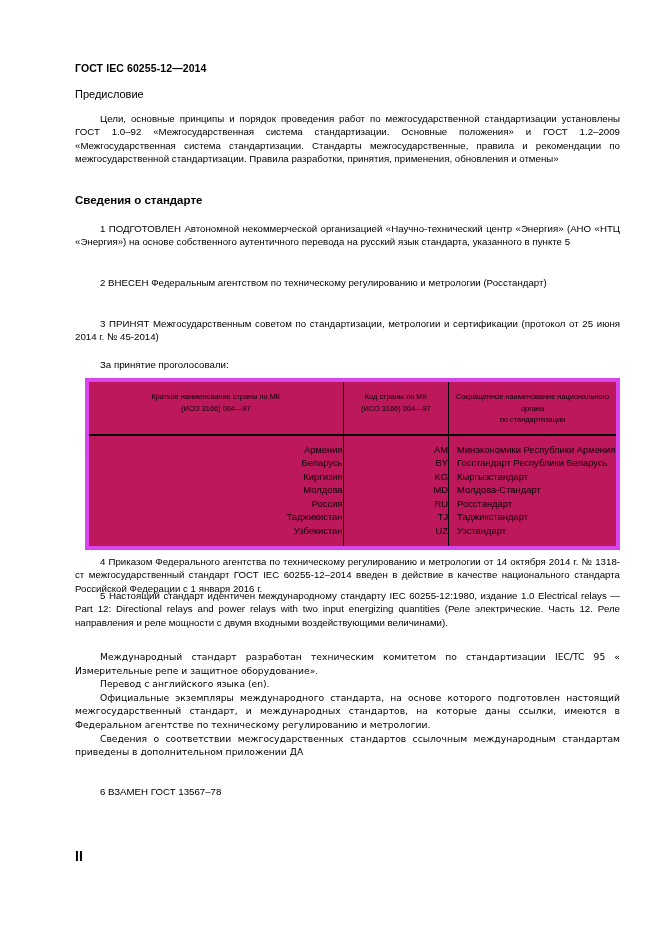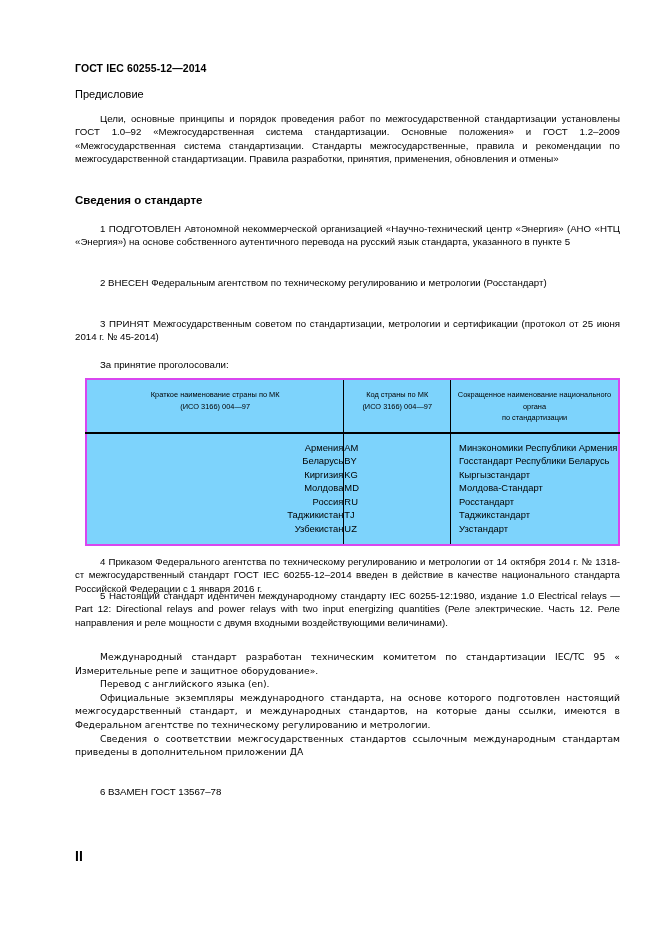--- a/index.html
+++ b/index.html
@@ -71,22 +71,22 @@
   }
   .blk { position: absolute; width: 545px; }
 
   
   .votes-table {
     position: absolute;
     left: 10px;
     top: 378px;
     width: 535px;
     border-collapse: collapse;
-    border: 2px solid #d946ef;
-    background: #7dd3fc;
+    border: 4px solid #d946ef;
+    background: #be185d;
   }
   .votes-table td, .votes-table th {
     border-left: 1px solid #000;
     border-right: 1px solid #000;
     padding: 0;
     vertical-align: top;
   }
   .votes-table thead th {
     font-size: 7.4px;
     font-weight: normal;
@@ -106,21 +106,21 @@
 
   .cell-list {
     margin: 0;
     padding: 0;
     list-style: none;
   }
   .cell-list li {
     white-space: nowrap;
   }
   .col-country .cell-list li { padding-left: 23px; text-align: right; }
-  .col-code .cell-list li { text-align: left; }
+  .col-code .cell-list li { text-align: right; }
   .col-org .cell-list li { padding-left: 8px; text-align: left; }
 
   
   .alt-font p.para {
     font-family: "DejaVu Sans", sans-serif;
     font-size: 9.2px;
     line-height: 13.6px;
   }
 
   

